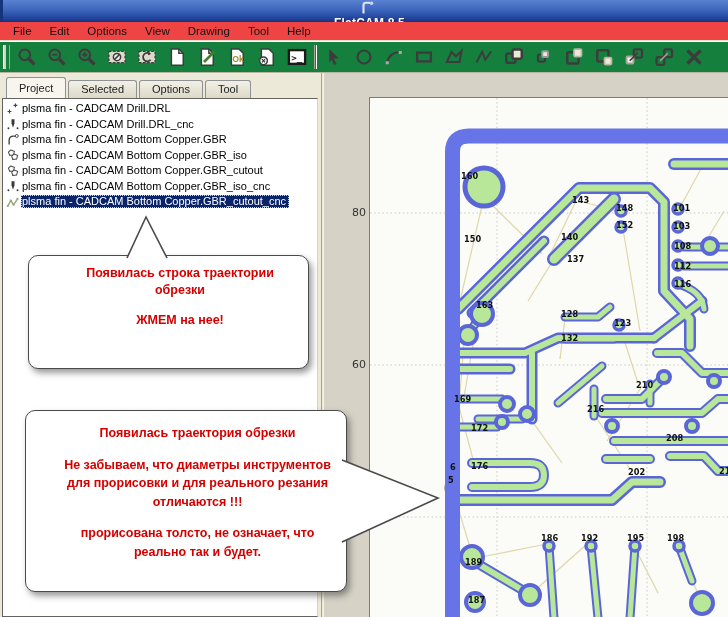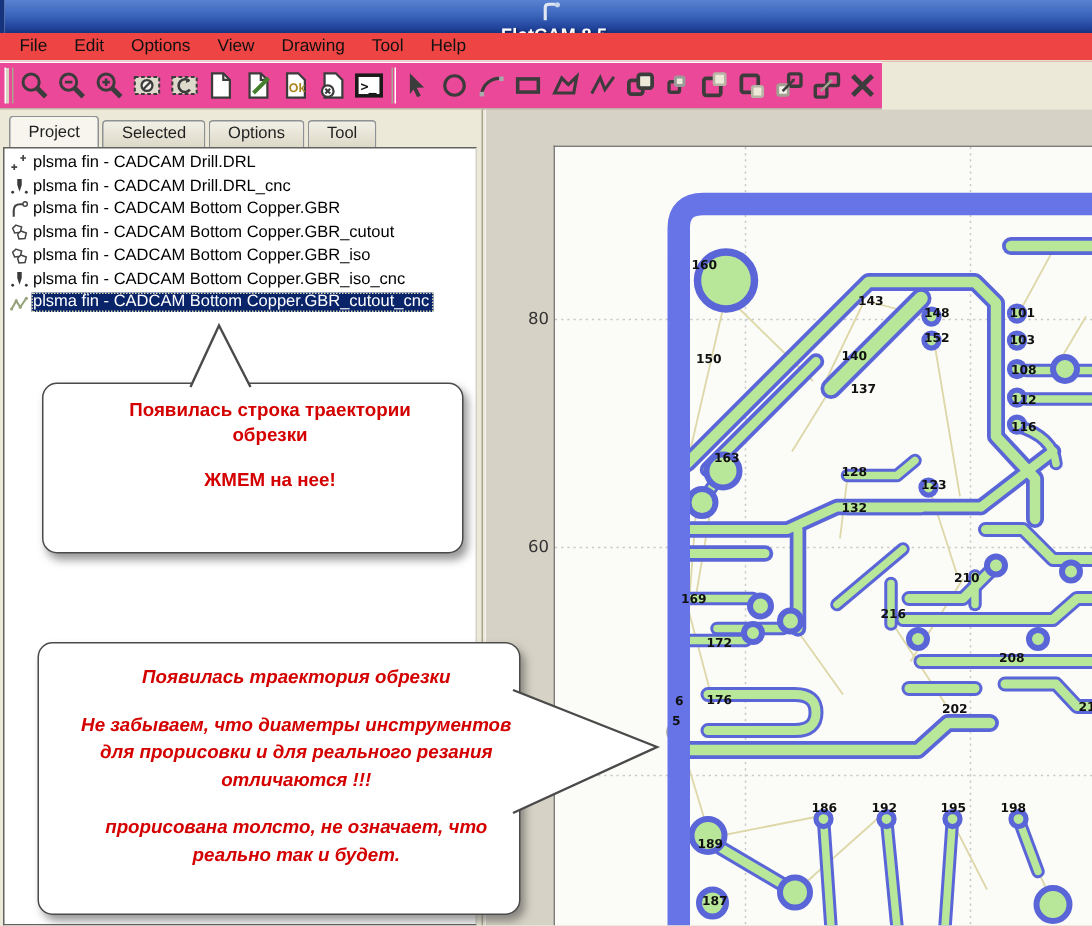--- a/index.html
+++ b/index.html
@@ -13,21 +13,21 @@
   .titlebar .app-title { color:#fff; font-weight:bold; font-size:12px; margin-left:4px;
     text-shadow:1px 1px 1px #10265e; letter-spacing:.2px; }
   .app-icon { width:16px; height:16px; display:inline-block; }
 
   
   .menubar { position:absolute; left:0; top:22px; width:728px; height:19px; background:#ef4444;
     display:flex; align-items:center; padding-left:4px; border-bottom:1px solid #e3dfd0; }
   .menu-item { padding:2px 9px; color:#111; font-size:11.5px; cursor:default; }
 
   
-  .toolbar { position:absolute; left:0; top:41px; width:588px; height:32px; background:#ec4899;
+  .toolbar { position:absolute; left:0; top:41px; width:728px; height:32px; background:#15803d;
     display:flex; align-items:center; border-top:1px solid #fff; border-bottom:1px solid #b8b4a2; }
   .tb-grip { width:7px; height:24px; margin:0 2px 0 3px;
     border-left:1px solid #fff; border-right:1px solid #a9a590;
     box-shadow:inset 2px 0 0 #d8d4c4; }
   .tb-grip2 { width:3px; height:24px; margin:0 2px; border-left:1px solid #a9a590; border-right:1px solid #fff; }
   .tb-btn { width:30px; height:28px; background:transparent; border:1px solid transparent;
     display:flex; align-items:center; justify-content:center; }
   .tb-btn svg { width:20px; height:20px; }
 
   
@@ -58,21 +58,21 @@
     border-left:1px solid #7c7c78; border-top:1px solid #7c7c78; overflow:hidden; }
   .plot-area svg { position:absolute; left:0; top:0; }
 
   
   .bubble { position:absolute; background:#fff; border:1.6px solid #4a4a4a; border-radius:10px;
     box-shadow:3px 4px 6px rgba(70,70,70,.55); z-index:40; text-align:center;padding-left:23px; }
   .bubble .bline { font-weight:bold; font-size:12.5px; }
   .bubble .bspacer { height:13px; }
   #bubble1 { left:28px; top:255px; width:281px; height:114px; padding-top:9px; }
   #bubble1 .bline { line-height:17px; }
-  #bubble2 { left:25px; top:428px; width:322px; height:182px; padding-top:13px;font-style:italic; }
+  #bubble2 { left:25px; top:410px; width:322px; height:182px; padding-top:13px; }
   #bubble2 .bline { line-height:18.5px; }
   .tail-svg { position:absolute; z-index:41; overflow:visible; }
 </style>
 </head>
 <body>
 
 <div class="titlebar">
   <span class="app-icon">
     <svg viewBox="0 0 16 16">
         <path d="M3.5 13.5 V5 Q3.5 2.8 6 2.8 H10" fill="none" stroke="#dfe6f2" stroke-width="2.1"></path>
@@ -276,30 +276,30 @@
           </span>
           <span class="tlabel">plsma fin - CADCAM Bottom Copper.GBR</span>
         </div>
         <div class="tree-row">
           <span class="ticon">
             <svg viewBox="0 0 16 16">
               <path d="M5.3 2.4 L9.6 3.8 L8.6 7.9 L4.3 8.4 L2.8 4.8 Z" fill="none" stroke="#444" stroke-width="1.15"></path>
               <path d="M9 6.9 L13.2 8.4 L12.2 12.6 L7.6 13 L6.6 9.4 Z" fill="#fff" stroke="#444" stroke-width="1.15"></path>
             </svg>
           </span>
-          <span class="tlabel">plsma fin - CADCAM Bottom Copper.GBR_cutout</span>
+          <span class="tlabel">plsma fin - CADCAM Bottom Copper.GBR_iso</span>
         </div>
         <div class="tree-row">
           <span class="ticon">
             <svg viewBox="0 0 16 16">
               <path d="M5.3 2.4 L9.6 3.8 L8.6 7.9 L4.3 8.4 L2.8 4.8 Z" fill="none" stroke="#444" stroke-width="1.15"></path>
               <path d="M9 6.9 L13.2 8.4 L12.2 12.6 L7.6 13 L6.6 9.4 Z" fill="#fff" stroke="#444" stroke-width="1.15"></path>
             </svg>
           </span>
-          <span class="tlabel">plsma fin - CADCAM Bottom Copper.GBR_iso</span>
+          <span class="tlabel">plsma fin - CADCAM Bottom Copper.GBR_cutout</span>
         </div>
         <div class="tree-row">
           <span class="ticon">
             <svg viewBox="0 0 16 16">
               <path d="M6.3 2.6 h3.4 v4.6 L8 12.4 L6.3 7.2 z" fill="#3a3a3a"></path>
               <circle cx="2.8" cy="12.8" r="1.1" fill="#3a3a3a"></circle>
               <circle cx="13.2" cy="12.8" r="1.1" fill="#3a3a3a"></circle>
             </svg>
           </span>
           <span class="tlabel">plsma fin - CADCAM Bottom Copper.GBR_iso_cnc</span>

